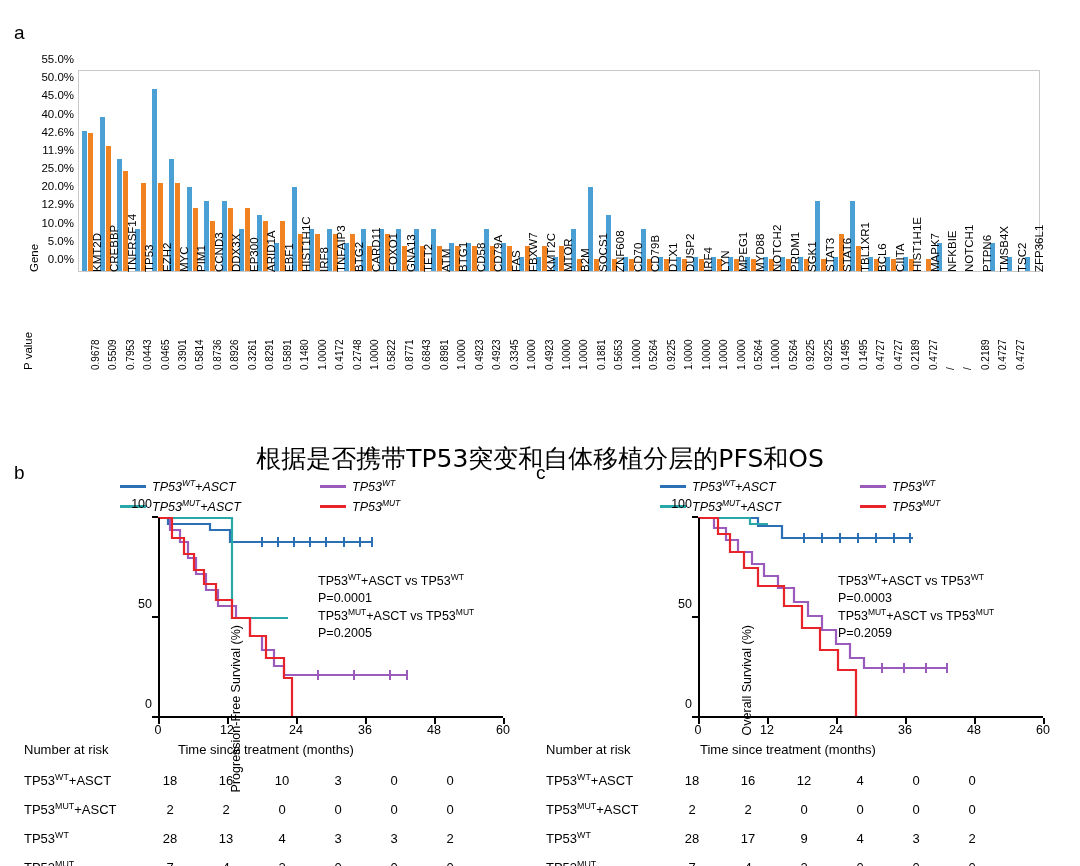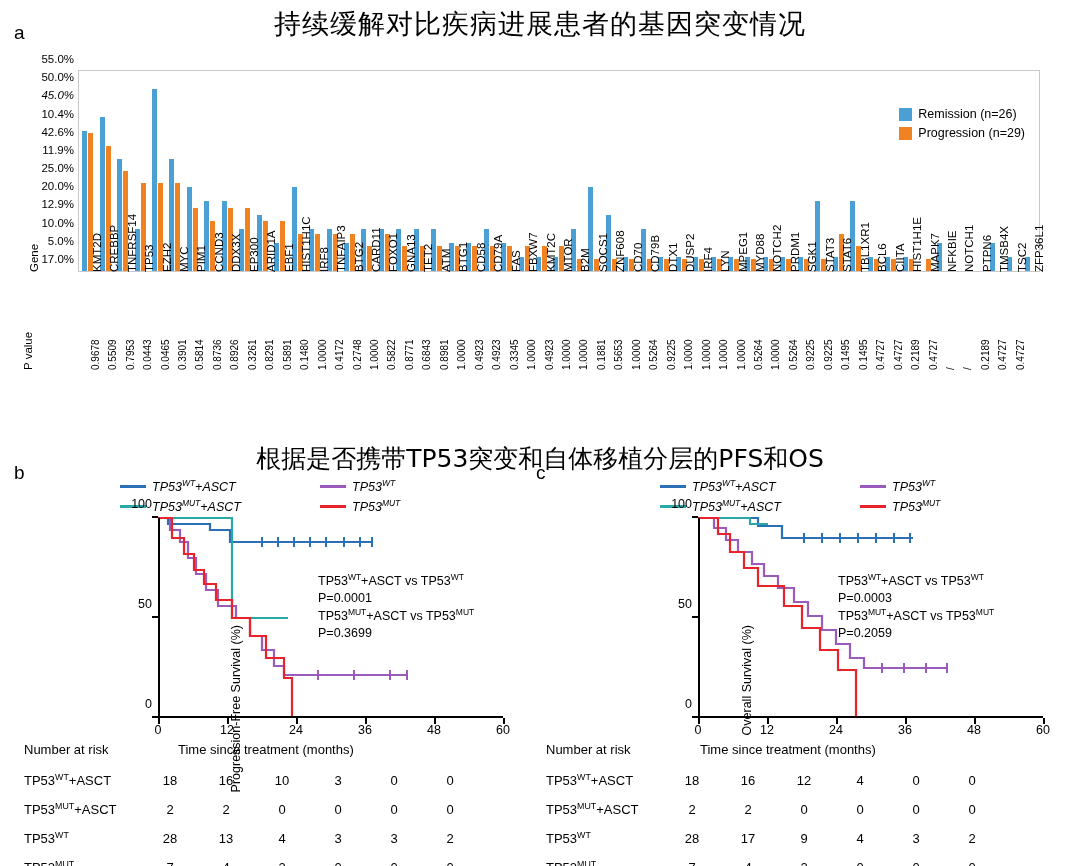--- a/index.html
+++ b/index.html
@@ -50,34 +50,33 @@
   .risk-name{width:118px;}
   .risk-val{width:56px;text-align:center;}
   sup{font-size:0.68em;}
   svg{display:block;overflow:visible;}
 </style>
 </head>
 <body>
 
 <div id="panel-a">
   <div class="panel-letter" style="left:14px;top:22px;">a</div>
-  <div id="title-cn">持续缓解对比疾病进展患者的基因突变情况</div>
 
   <div id="chart-box">
     <div id="yticks-holder">
-        <div class="ytick" style="bottom: 0%;">17.0%</div>
+        <div class="ytick" style="bottom: 0%;">0.0%</div>
         <div class="ytick" style="bottom: 9.09091%;">5.0%</div>
         <div class="ytick" style="bottom: 18.1818%;">10.0%</div>
         <div class="ytick" style="bottom: 27.2727%;">12.9%</div>
         <div class="ytick" style="bottom: 36.3636%;">20.0%</div>
         <div class="ytick" style="bottom: 45.4545%;">25.0%</div>
         <div class="ytick" style="bottom: 54.5455%;">11.9%</div>
         <div class="ytick" style="bottom: 63.6364%;">42.6%</div>
-        <div class="ytick" style="bottom: 72.7273%;">10.4%</div>
-        <div class="ytick" style="bottom: 81.8182%; font-style: italic;">45.0%</div>
+        <div class="ytick" style="bottom: 72.7273%;">40.0%</div>
+        <div class="ytick" style="bottom: 81.8182%;">45.0%</div>
         <div class="ytick" style="bottom: 90.9091%;">50.0%</div>
         <div class="ytick" style="bottom: 100%;">55.0%</div>
       </div>
     <div id="bars">
         <div class="gene-group">
           <div class="bar rem" style="height: 70%; background: rgb(74, 159, 213);"></div>
           <div class="bar prog" style="height: 68.9091%; background: rgb(240, 130, 34);"></div>
         </div>
         <div class="gene-group">
           <div class="bar rem" style="height: 76.9091%; background: rgb(74, 159, 213);"></div>
@@ -287,30 +286,20 @@
           <div class="bar rem" style="height: 14%; background: rgb(74, 159, 213);"></div>
           <div class="bar prog" style="height: 0%; background: rgb(240, 130, 34);"></div>
         </div>
         <div class="gene-group">
           <div class="bar rem" style="height: 6.90909%; background: rgb(74, 159, 213);"></div>
           <div class="bar prog" style="height: 0%; background: rgb(240, 130, 34);"></div>
         </div>
         <div class="gene-group">
           <div class="bar rem" style="height: 6.90909%; background: rgb(74, 159, 213);"></div>
           <div class="bar prog" style="height: 0%; background: rgb(240, 130, 34);"></div>
-        </div>
-      </div>
-    <div id="legend">
-        <div class="legend-row">
-          <span class="legend-swatch" style="background: rgb(74, 159, 213);"></span>
-          <span>Remission (n=26)</span>
-        </div>
-        <div class="legend-row">
-          <span class="legend-swatch" style="background: rgb(240, 130, 34);"></span>
-          <span>Progression (n=29)</span>
         </div>
       </div>
   </div>
 
   <div id="gene-word">Gene</div>
   <div id="xlabels">
       <div class="xlab" style="left: 12.7273px; top: 0px;">KMT2D</div>
       <div class="xlab" style="left: 30.1818px; top: 0px;">CREBBP</div>
       <div class="xlab" style="left: 47.6364px; top: 0px;">TNFRSF14</div>
       <div class="xlab" style="left: 65.0909px; top: 0px;">TP53</div>
@@ -499,21 +488,21 @@
         <div class="km-xtick" style="left: 80%;">48</div>
         <div class="km-xtick-mark" style="left: 80%;"></div>
         <div class="km-xtick" style="left: 100%;">60</div>
         <div class="km-xtick-mark" style="left: 100%;"></div>
       </div>
   </div>
   <div class="km-stats" style="left:318px;top:102px;">
     <div>TP53<sup>WT</sup>+ASCT vs TP53<sup>WT</sup></div>
     <div>P=0.0001</div>
     <div>TP53<sup>MUT</sup>+ASCT vs TP53<sup>MUT</sup></div>
-    <div>P=0.3699</div>
+    <div>P=0.2005</div>
   </div>
   <div class="km-risk-title" style="left:24px;top:272px;">Number at risk</div>
   <div class="km-xaxis-title" style="left:178px;top:272px;">Time since treatment (months)</div>
   <div class="risk-table" style="left:24px;top:296px;">
       <div class="risk-row">
         <div class="risk-name">TP53<sup>WT</sup>+ASCT</div>
         <div class="risk-val">18</div>
         <div class="risk-val">16</div>
         <div class="risk-val">10</div>
         <div class="risk-val">3</div>

